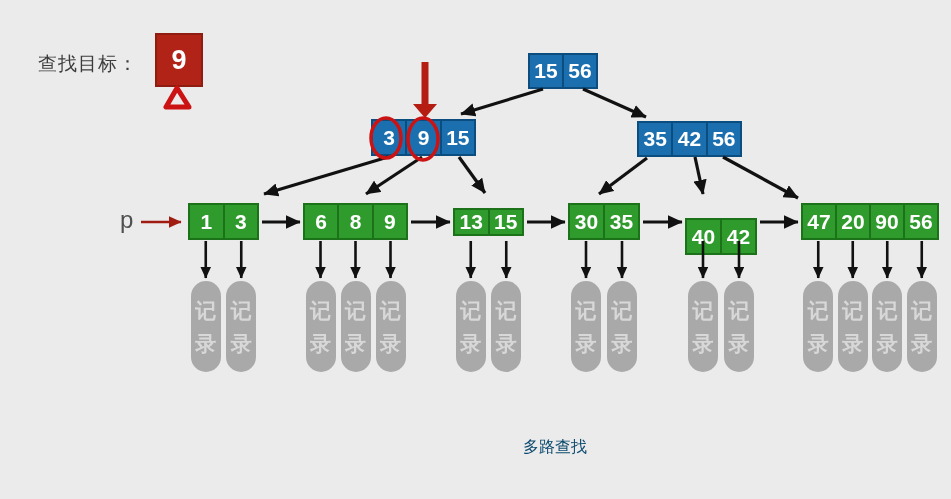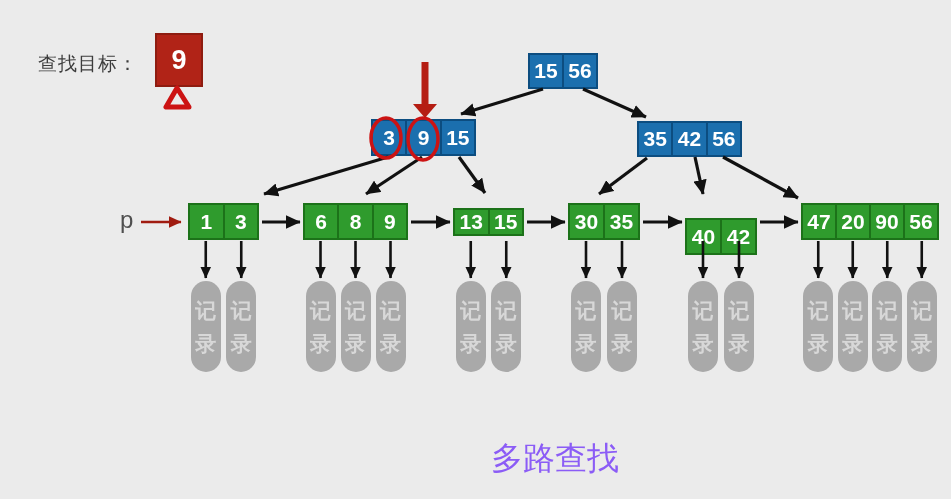--- a/index.html
+++ b/index.html
@@ -23,21 +23,21 @@
     display:flex;flex-direction:column;align-items:center;justify-content:center;
     gap:12px;font-size:21px;font-weight:bold;line-height:1;
   }
   #search-label{position:absolute;left:38px;top:51px;font-size:19px;color:#3c3c3c;letter-spacing:1px;z-index:4;}
   #target-box{
     position:absolute;left:155px;top:33px;width:48px;height:54px;box-sizing:border-box;
     background:var(--redBox,#b12317);border:2px solid #8e1c10;z-index:4;
     display:flex;align-items:center;justify-content:center;color:#fff;font-size:27px;font-weight:bold;
   }
   #pointer-label{position:absolute;left:120px;top:206px;font-size:24px;color:#4f4f4f;z-index:4;}
-  #diagram-title{position:absolute;left:460px;top:437px;width:190px;text-align:center;font-size:32px;color:#8b5cf6;z-index:4;}
+  #diagram-title{position:absolute;left:460px;top:437px;width:190px;text-align:center;font-size:16px;color:#0c4a6e;z-index:4;}
 </style>
 </head>
 <body>
 
 <div class="canvas" style="--bg: #ebebeb; --blue: #1b6fae; --blueBorder: #0c4d80; --green: #2f9b2d; --greenBorder: #1c7219; --redBox: #b12317; --pill: #a9a9a9; --pillText: #d8d8d8;">
   <div id="search-label">查找目标：</div>
   <div id="target-box">
     <span>9</span>
   </div>
   <div id="pointer-label">p</div>

